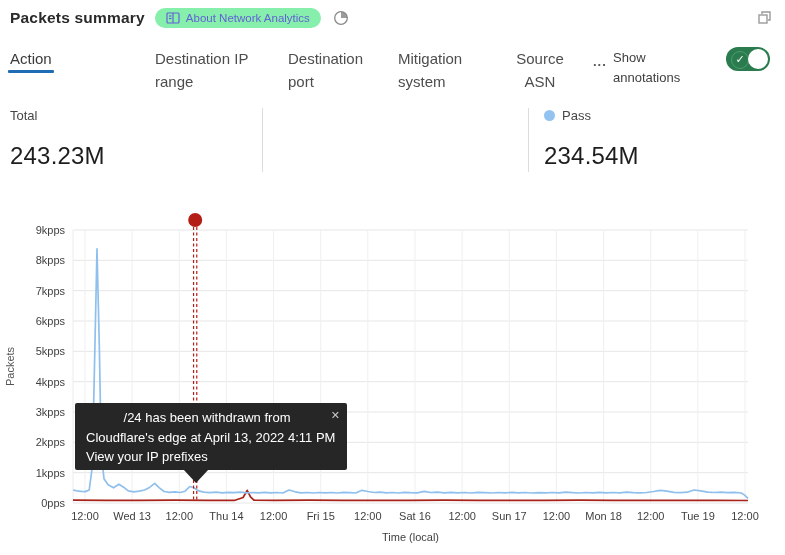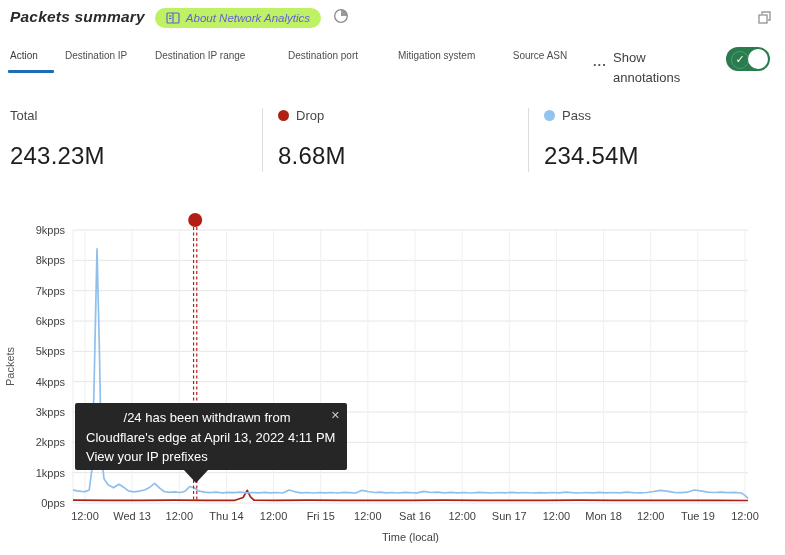--- a/index.html
+++ b/index.html
@@ -1,30 +1,30 @@
 <!DOCTYPE html>
 <html><head>
 <meta charset="utf-8">
 <style>
   html,body{margin:0;padding:0;background:#fff;}
   body{width:785px;height:555px;position:relative;overflow:hidden;
        font-family:"Liberation Sans",sans-serif;color:#333;}
 
   
-  .header{position:absolute;left:10px;top:8px;display:flex;align-items:flex-start;gap:10px;font-style:italic;}
+  .header{position:absolute;left:10px;top:8px;display:flex;align-items:center;gap:10px;}
   .title{font-size:15.5px;font-weight:700;color:#2a2a2a;letter-spacing:.2px;}
-  .badge{display:flex;align-items:center;gap:6px;background:#bef264;color:#6461d6;
+  .badge{display:flex;align-items:center;gap:6px;background:#86efac;color:#6461d6;
          border-radius:13px;padding:4px 11px;font-size:11.5px;cursor:pointer;}
   .badge svg{display:block;}
   .clock-btn{margin-left:2px;cursor:pointer;display:flex;}
   .expand-btn{position:absolute;right:13px;top:10px;cursor:pointer;}
 
   
   .tabsrow{position:absolute;left:0;top:46px;width:785px;height:46px;}
-  .tab{position:absolute;top:2px;font-size:10px;color:#4d4d4d;line-height:1.5;cursor:pointer;}
+  .tab{position:absolute;top:2px;font-size:15px;color:#4d4d4d;line-height:1.5;cursor:pointer;}
   .tab.active{color:#3a3a3a;}
   .tab .underline{position:absolute;left:-2px;top:22px;width:46px;height:3px;background:#1d6cb4;border-radius:1px;}
   .t0{left:10px;}
   .t1{left:65px;width:74px;}
   .t2{left:155px;width:104px;}
   .t3{left:288px;width:86px;}
   .t4{left:398px;width:84px;}
   .t5{left:512px;width:56px;text-align:center;}
   .more{position:absolute;left:593px;top:8px;font-size:13px;font-weight:700;color:#555;
         letter-spacing:1px;cursor:pointer;}
@@ -93,48 +93,40 @@
         <rect x="2" y="5" width="8" height="8"></rect>
   </g>
     </svg>
 </span>
 
 <div class="tabsrow">
   <div class="tab t0 active">
     <span>Action</span>
     <div class="underline"></div>
   </div>
-  <div class="tab t1">Destination IP</div>
   <div class="tab t3">Destination port</div>
   <div class="tab t2">Destination IP range</div>
   <div class="tab t4">Mitigation system</div>
   <div class="tab t5">Source ASN</div>
   <div class="more">...</div>
   <div class="show-ann">Show annotations</div>
   <div class="toggle">
     <span class="check">✓</span>
     <span class="knob"></span>
   </div>
 </div>
 
 <div class="stats">
   <div class="stat s0">
     <div class="lab">
         <span>Total</span>
       </div>
     <div class="val">243.23M</div>
   </div>
   <div class="divider d0"></div>
-  <div class="stat s1">
-    <div class="lab">
-      <span class="dot" style="background: rgb(176, 33, 21);"></span>
-      <span>Drop</span>
-    </div>
-    <div class="val">8.68M</div>
-  </div>
   <div class="divider d1"></div>
   <div class="stat s2">
     <div class="lab">
       <span class="dot" style="background: rgb(147, 195, 240);"></span>
       <span>Pass</span>
     </div>
     <div class="val">234.54M</div>
   </div>
 </div>
 

